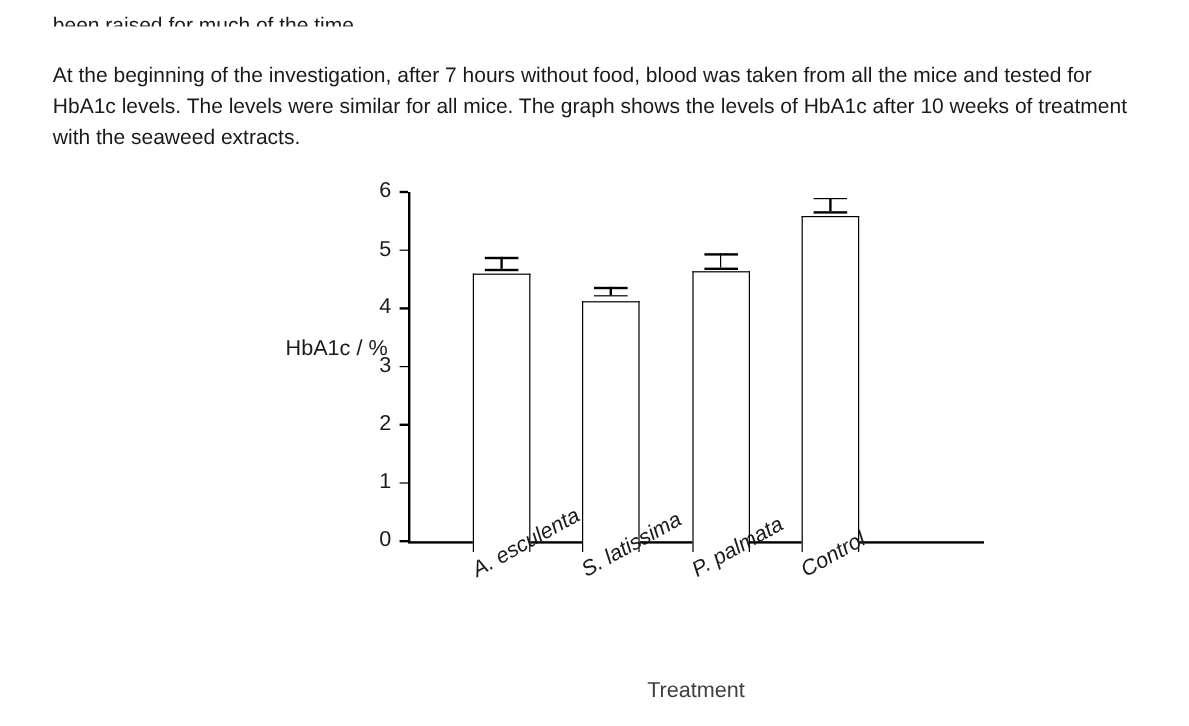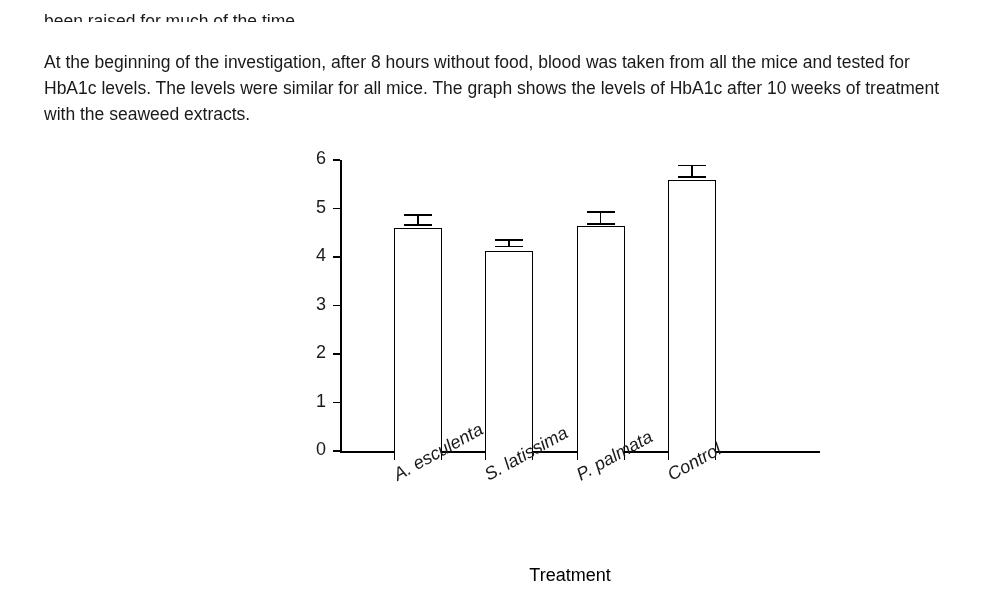--- a/index.html
+++ b/index.html
@@ -126,38 +126,39 @@
     font-size: 18px;
     font-style: italic;
     color: #1a1a1a;
     white-space: nowrap;
     transform: rotate(-29deg);
     transform-origin: left top;
   }
 
   .xlabel {
     position: absolute;
-    left: 330px;
+    left: 340px;
     top: 425px;
     width: 480px;
     text-align: center;
     font-size: 18px;
-    color: #000000;
+    color: #404040;
   }
 </style>
 </head>
 <body>
 
 <div class="prose">
   <p class="para first">been raised for much of the time.</p>
-  <p class="para">At the beginning of the investigation, after 8 hours without food, blood was taken from all the mice and tested for HbA1c levels. The levels were similar for all mice. The graph shows the levels of HbA1c after 10 weeks of treatment with the seaweed extracts.</p>
+  <p class="para">At the beginning of the investigation, after 7 hours without food, blood was taken from all the mice and tested for HbA1c levels. The levels were similar for all mice. The graph shows the levels of HbA1c after 10 weeks of treatment with the seaweed extracts.</p>
 </div>
 
 <div class="figure">
 
+  <div class="ylabel">HbA1c / %</div>
 
   <div class="plot">
     <div class="y-axis"></div>
     <div class="x-axis"></div>
     <div id="ticks">
         <div class="tick" style="top: 290.2px;">
           <span class="tick-label">0</span>
         </div>
         <div class="tick" style="top: 241.7px;">
           <span class="tick-label">1</span>

